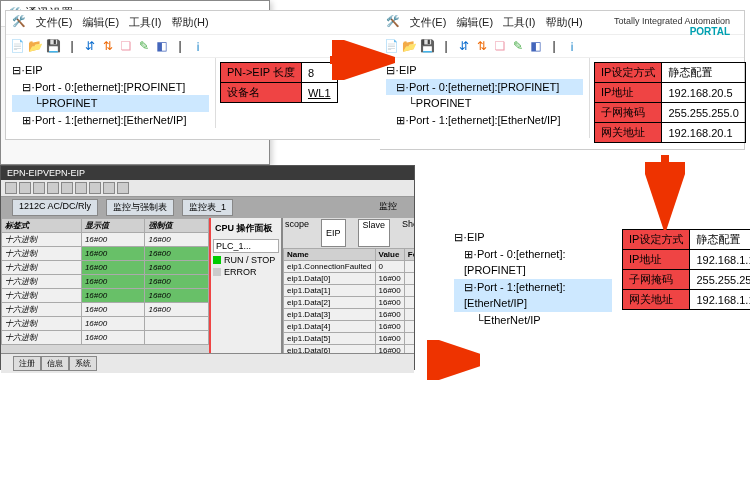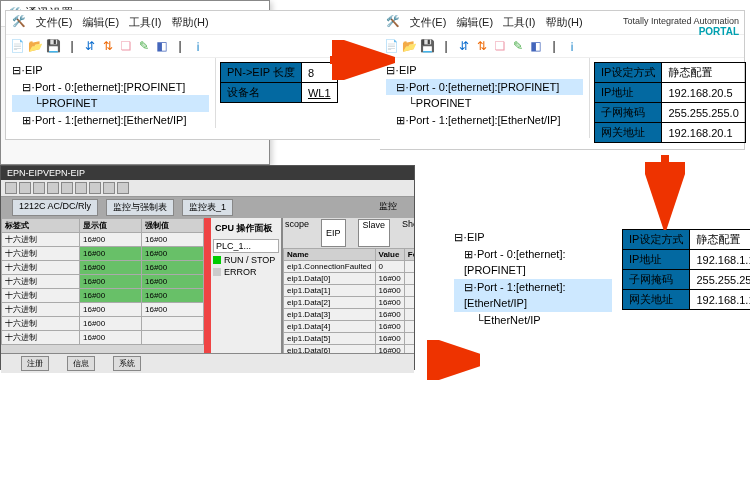--- a/index.html
+++ b/index.html
@@ -9,21 +9,21 @@
   .menubar { display: flex; gap: 10px; padding: 4px 6px; font-size: 11px; color: #222; border-bottom: 1px solid #eee; }
   .toolbar { display: flex; gap: 2px; padding: 3px 4px; border-bottom: 1px solid #eee; align-items: center; }
   .tb-icon { width: 16px; height: 16px; display: inline-flex; align-items: center; justify-content: center; font-size: 12px; }
   .tree { padding: 4px 6px; font-size: 11px; line-height: 1.5; color: #000; }
   .tree .ind1 { padding-left: 10px; }
   .tree .ind2 { padding-left: 22px; }
   .tree .sel { background: #cde8ff; }
 
   table.props { border-collapse: collapse; font-size: 11px; }
   table.props td { border: 1px solid #000; padding: 2px 6px; white-space: nowrap; }
-  table.props td.hdr { background: #0369a1; }
+  table.props td.hdr { background: #ef4444; }
 
   .arrow { position: absolute; z-index: 50; }
 
   
   #pA { left: 5px; top: 10px; width: 415px; height: 130px; }
   #pA .body { display: flex; }
   #pA .tree { flex: 0 0 210px; border-right: 1px solid #ddd; height: 70px; }
   #pA .props-wrap { padding: 4px; }
 
   
@@ -48,34 +48,34 @@
   #dlg .tab.active { background: #fff; }
   #dlg .content { padding: 18px 14px 8px; }
   #dlg .row { display: flex; align-items: center; gap: 6px; margin-bottom: 16px; justify-content: center; }
   #dlg input[type=text] { border: 1px solid #999; padding: 3px 5px; width: 110px; font-size: 11px; }
   #dlg button { padding: 3px 14px; border: 1px solid #999; background: #f0f0f0; font-size: 11px; }
   #dlg .btns { display: flex; gap: 30px; justify-content: center; }
 
   
   #tia { left: 10px; top: 275px; width: 415px; height: 205px; border: 1px solid #555; background: #d6d6d6; font-size: 9px; }
   #tia .titlebar { background: #3a3a3a; color: #fff; padding: 2px 6px; font-size: 9px; display: flex; }
-  #tia .brand { position: absolute; right: 11px; top: 16px; font-size: 9px; color: #333; text-align: right; }
+  #tia .brand { position: absolute; right: 20px; top: 16px; font-size: 9px; color: #333; text-align: right; }
   #tia .brand .portal { color: #00a0b0; font-weight: bold; font-size: 10px; }
   #tia .tabbar { display: flex; background: #a9a9a9; padding: 2px 11px; gap: 8px; }
   #tia .tabbar span { background: #d8dfe6; border: 1px solid #888; padding: 1px 6px; font-size: 9px; }
   #tia .tbar { display: flex; gap: 2px; padding: 2px 4px; background: #e8e8e8; border-bottom: 1px solid #999; }
   #tia .tbar .ico { width: 12px; height: 12px; background: #ccc; border: 1px solid #888; }
   #tia .main { display: flex; height: 135px; }
-  #tia .left-grid { flex: 0 0 210px; border-right: 7px solid #ef4444; overflow: hidden; }
+  #tia .left-grid { flex: 0 0 210px; border-right: 2px solid #ef4444; overflow: hidden; font-style: italic; }
   #tia .right-grid { flex: 1; overflow: hidden; }
   #tia table { border-collapse: collapse; width: 100%; }
   #tia td { border: 1px solid #aaa; padding: 1px 3px; font-size: 8px; background: #f0f0f0; white-space: nowrap; }
   #tia td.col-head { background: #d0d0d0; font-weight: bold; }
   #tia td.online { background: #68c068; }
-  #tia .status { background: #e8e8e8; border-top: 1px solid #888; padding: 2px 20px; font-size: 8px; display: flex; gap: 18px; }
+  #tia .status { background: #e8e8e8; border-top: 1px solid #888; padding: 2px 12px; font-size: 8px; display: flex; gap: 0; }
   #tia .reg-btn { display: inline-block; background: #ddd; border: 1px solid #888; padding: 1px 5px; }
 </style>
 </head>
 <body>
 
 <div id="pA" class="panel">
   <div class="menubar">
     <span>🛠️</span>
     <span>文件(E)</span>
     <span>编辑(E)</span>

